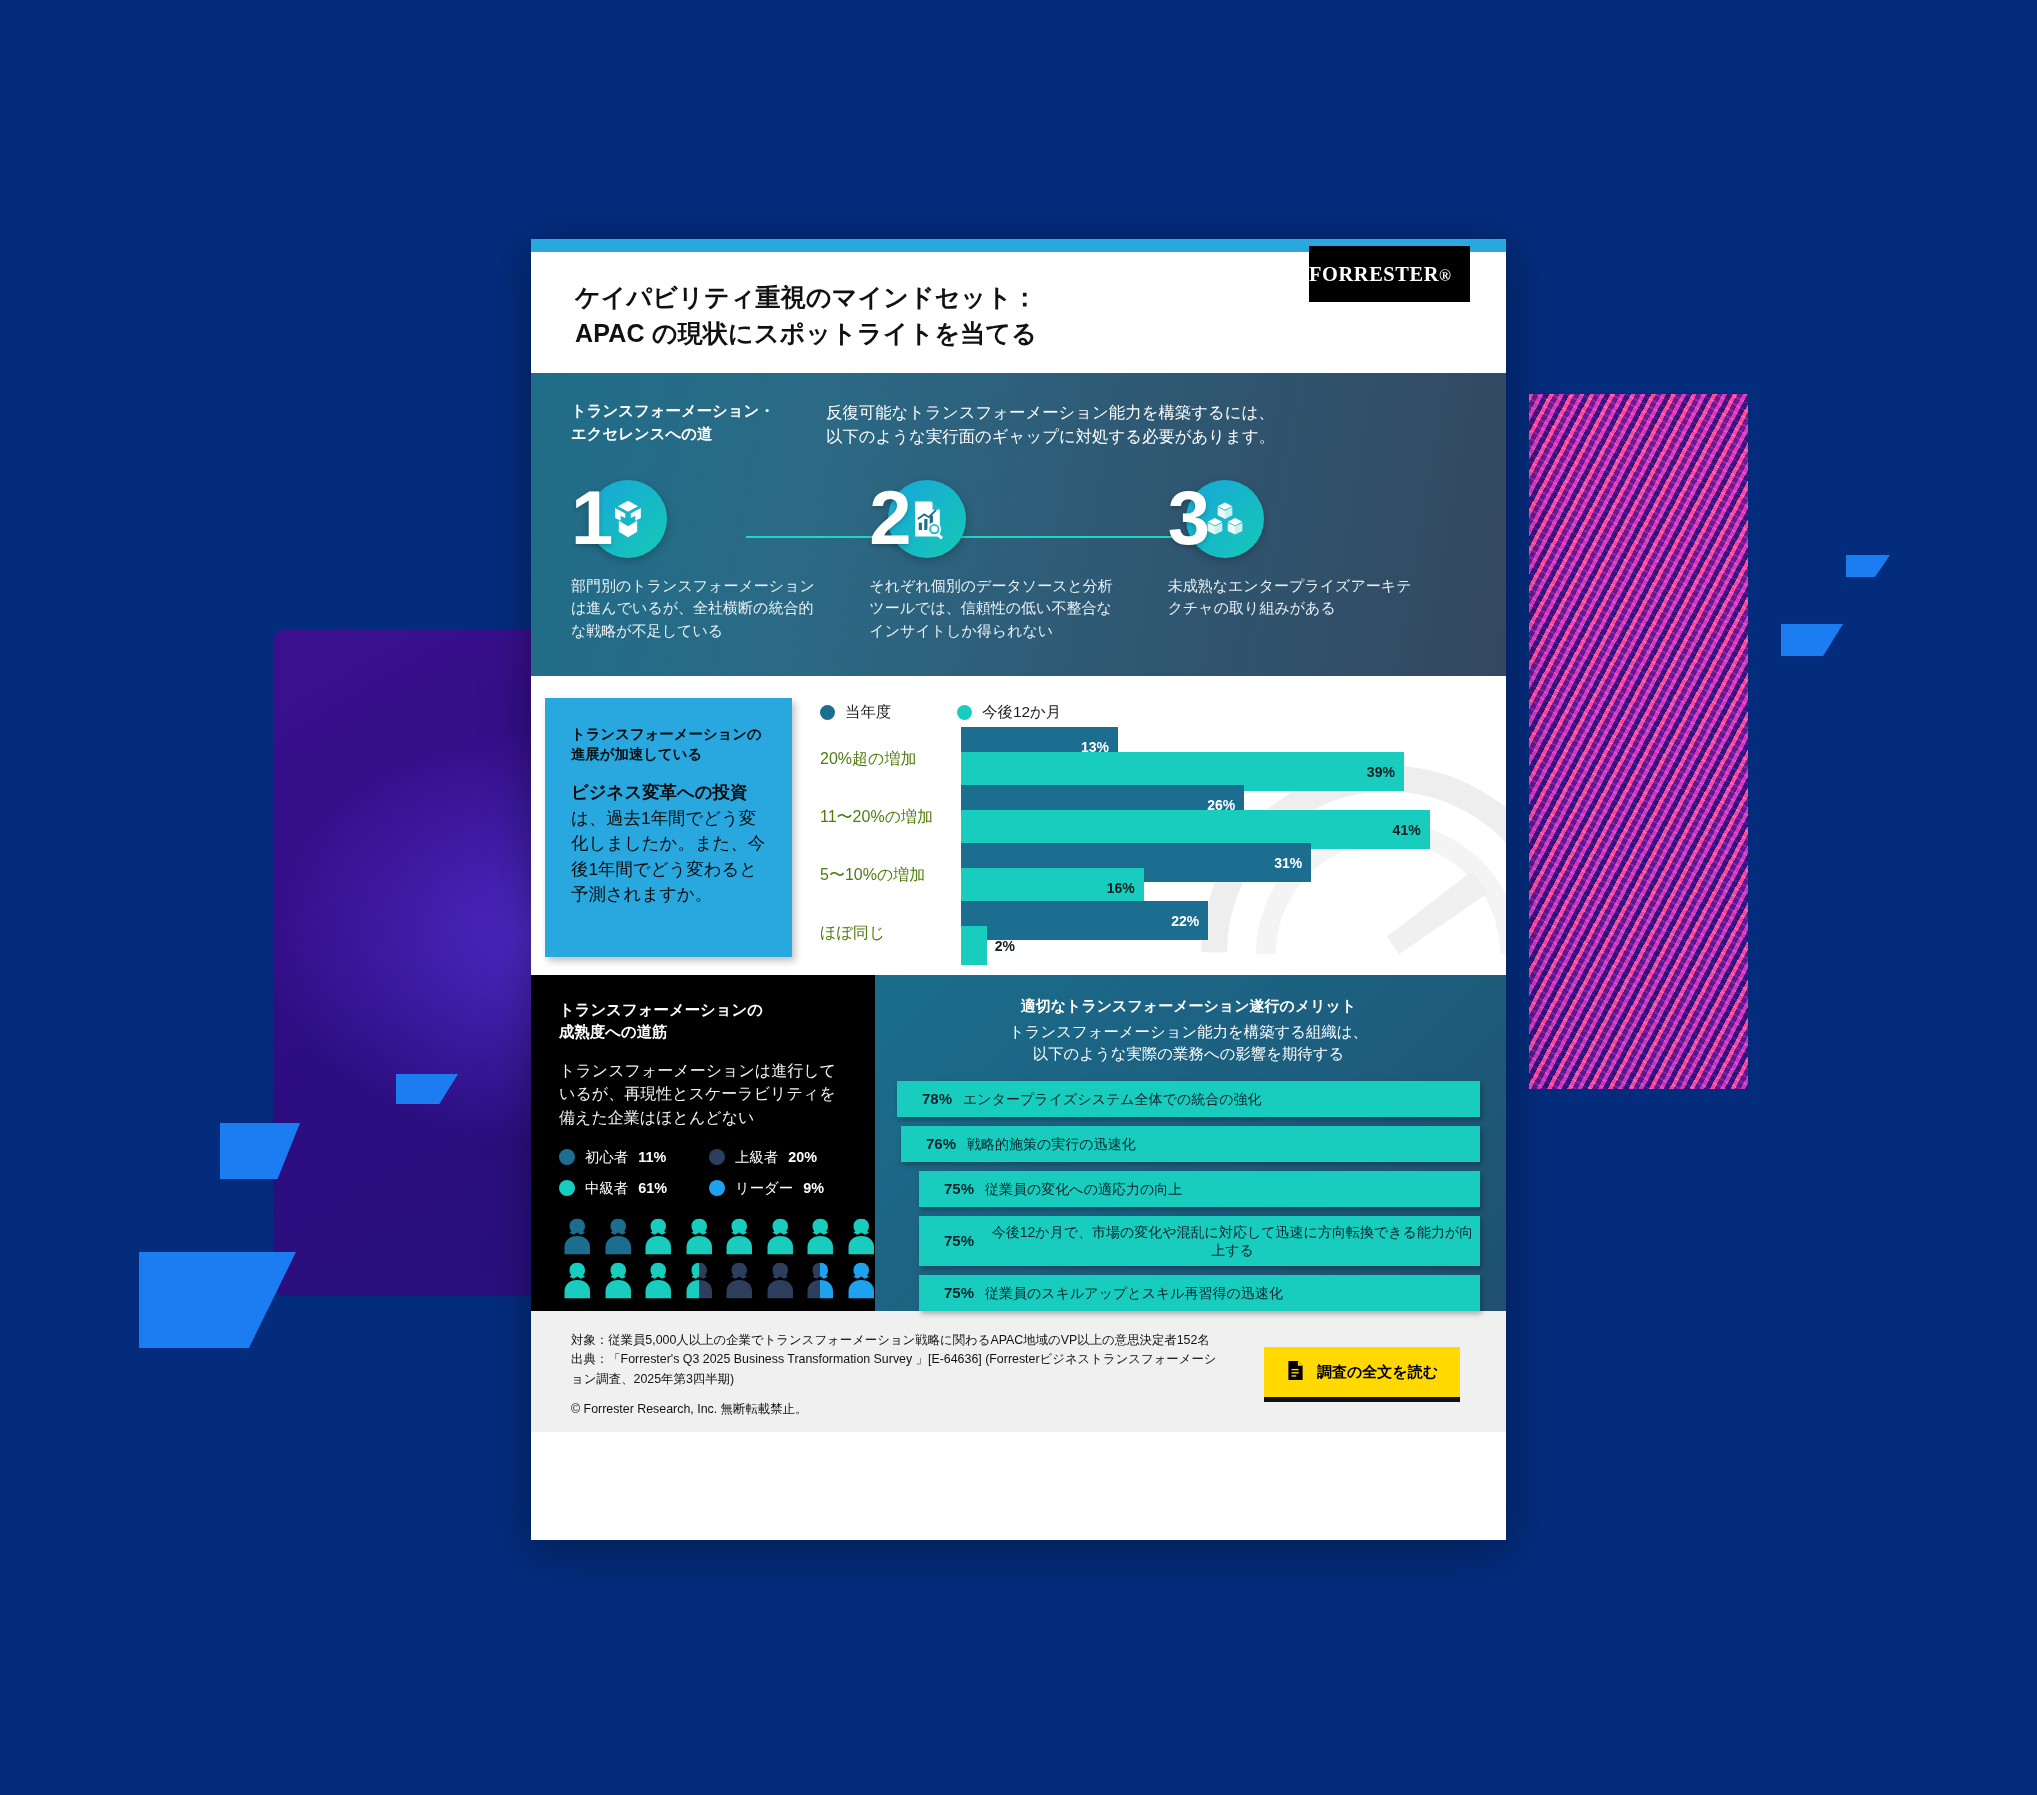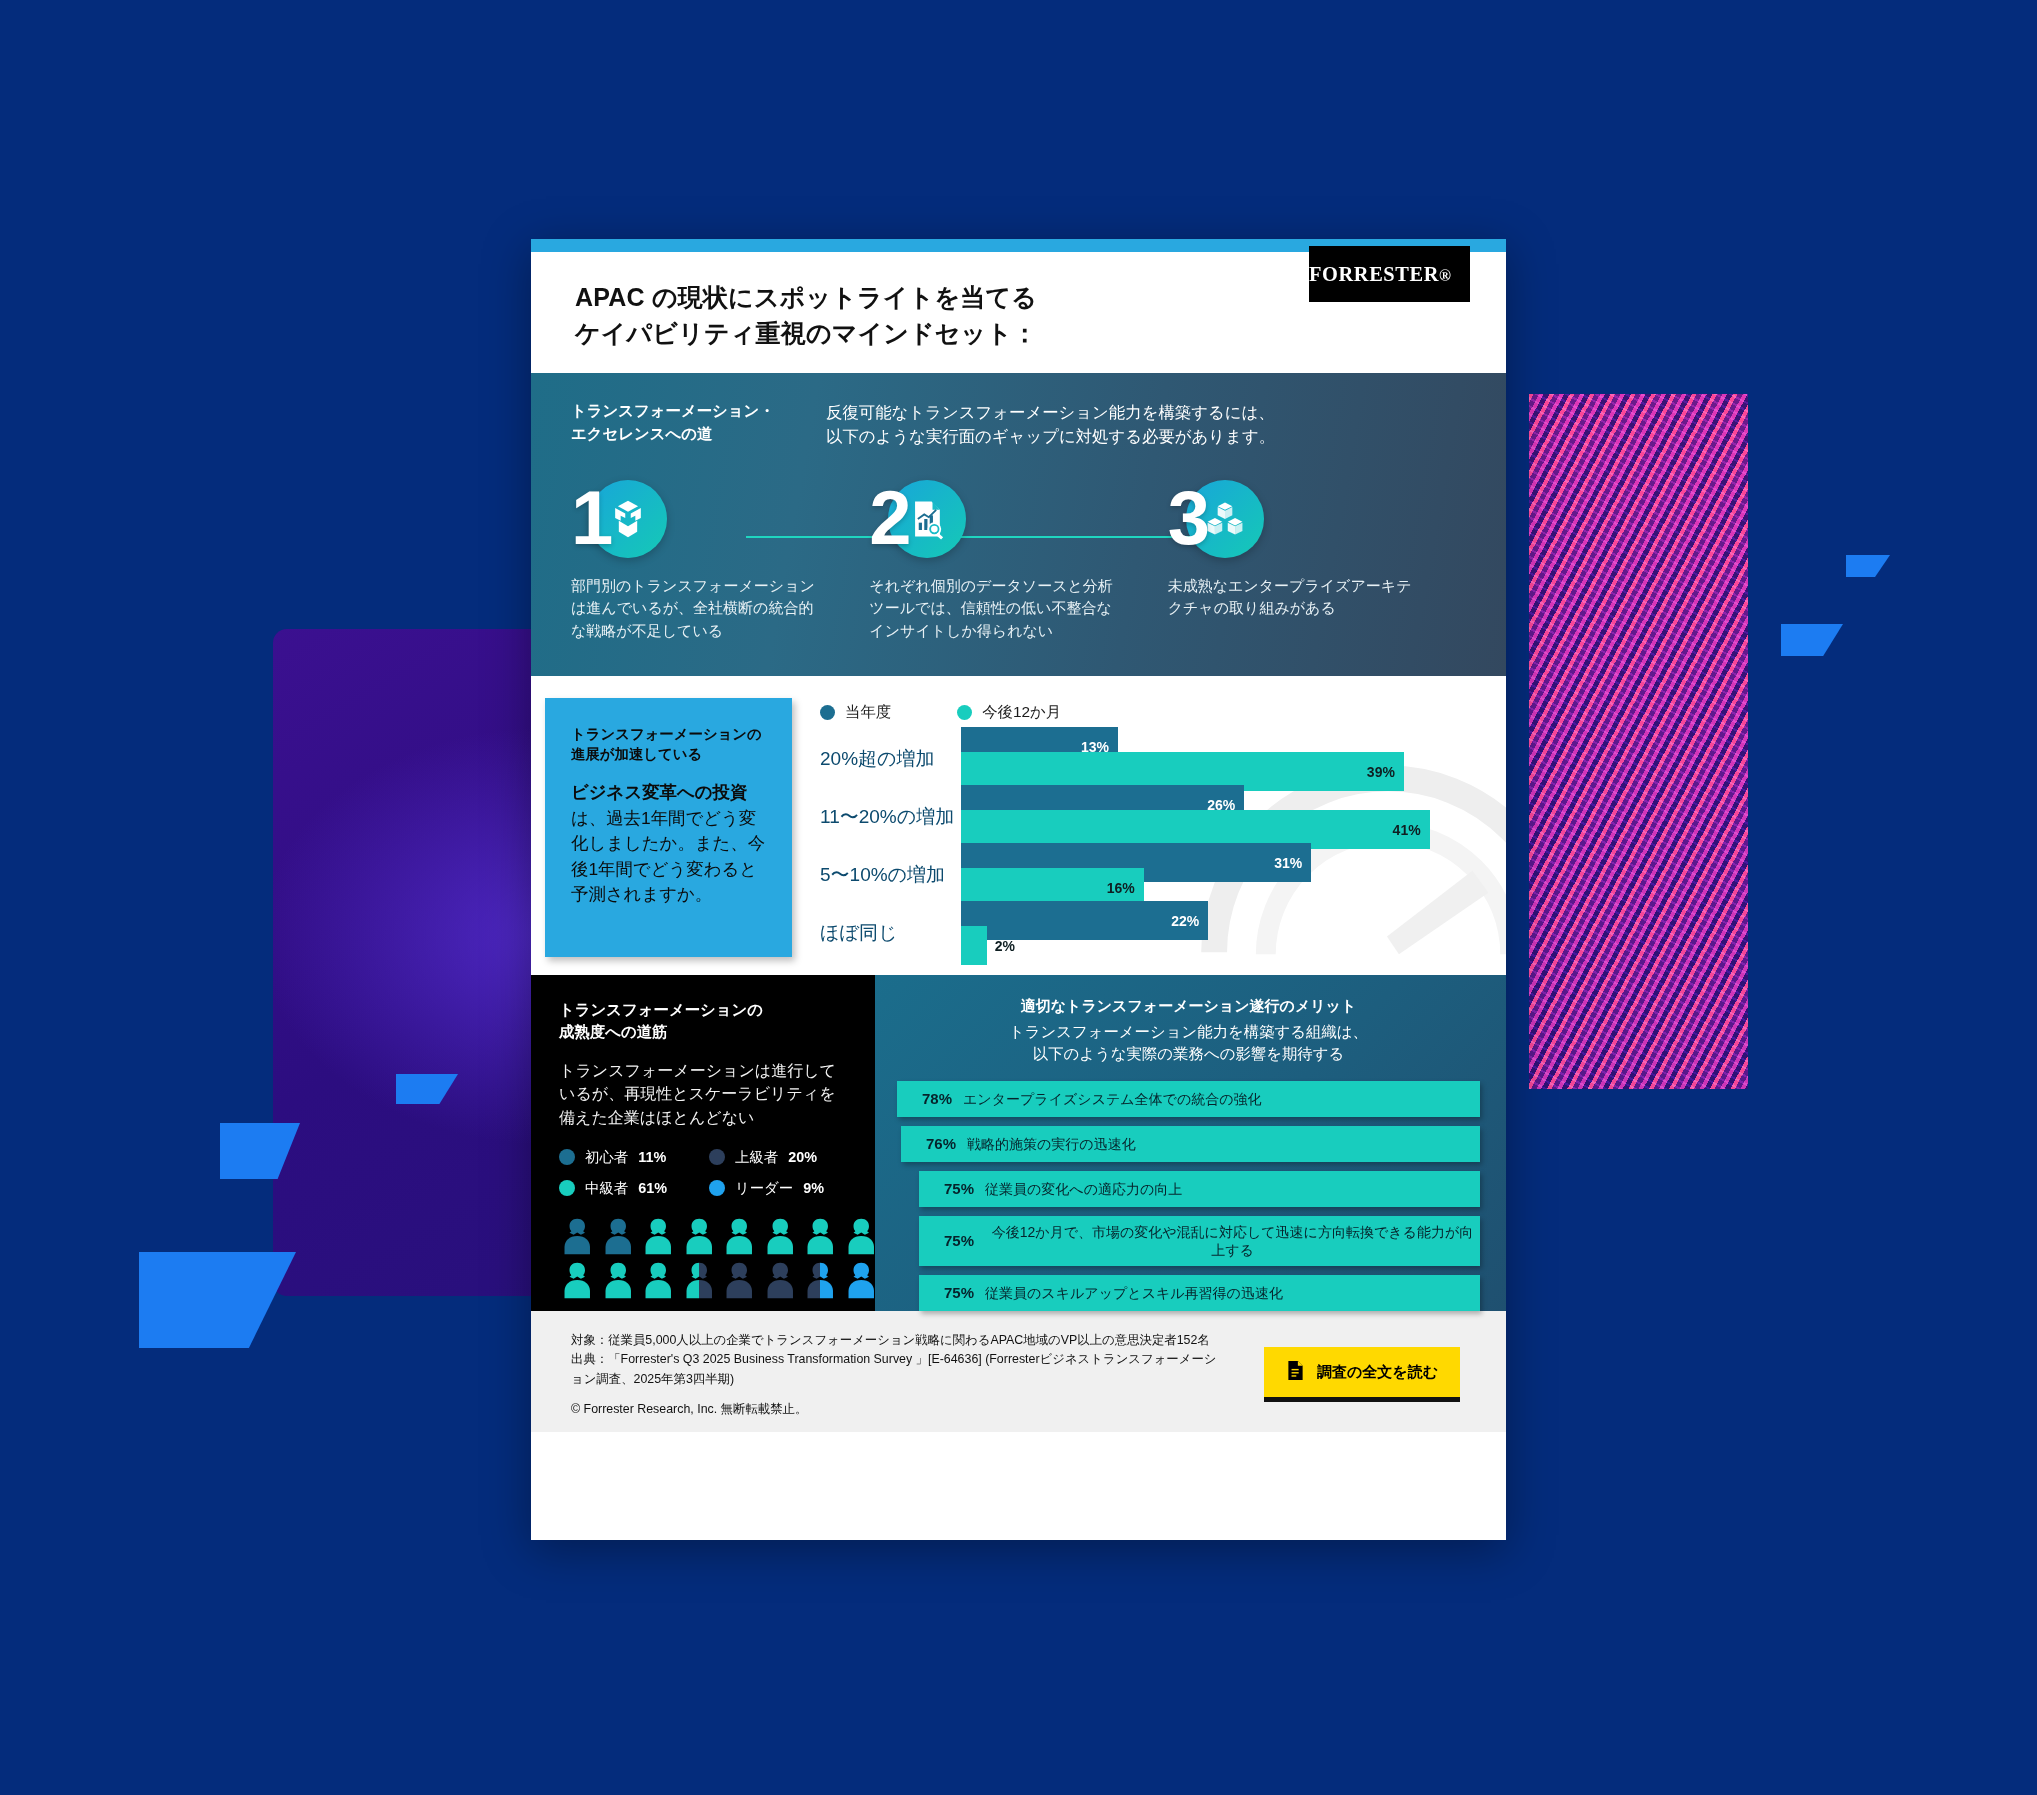--- a/index.html
+++ b/index.html
@@ -153,21 +153,21 @@
   .qbox .q-main b { font-weight: 700; text-align: right; }
 
   .chart-area { flex: 1; padding: 4px 30px 0 28px; position: relative; }
   .legend { display: flex; gap: 66px; margin-bottom: 12px; }
   .legend-item { display: flex; align-items: center; gap: 10px; font-size: 15.4px; color: #1c1c1c; }
   .legend-dot { width: 15px; height: 15px; border-radius: 50%; }
 
   .rows { display: flex; flex-direction: column; gap: 10px; }
   .grow { display: flex; align-items: center; }
   .grow .cat {
-    width: 141px; font-size: 19px; color: #0c4a6e; flex: none;
+    width: 141px; font-size: 16px; color: #4d7c0f; flex: none;
     line-height: 1.25;
   }
   .bars { flex: 1; display: flex; flex-direction: column; gap: 2px; }
   .bar { height: 23px; display: flex; align-items: center; position: relative; }
   .bar .fill { height: 39px; display: flex; align-items: center; justify-content: flex-end; }
   .bar .val { font-size: 14px; font-weight: 700; padding-right: 9px; }
   .bar.cur .fill { background: #1c6e91; }
   .bar.cur .val { color: #fff; }
   .bar.nxt .fill { background: #18cdbe; }
   .bar.nxt .val { color: #0f1f22; }
@@ -235,22 +235,22 @@
   <div class="chev c4"></div>
   <div class="chev c5"></div>
 </div>
 
 <div class="sheet">
 
   <div class="top-rule"></div>
 
   <div class="header">
     <div class="title">
+      <div>ケイパビリティ重視のマインドセット：</div>
       <div>APAC の現状にスポットライトを当てる</div>
-      <div>ケイパビリティ重視のマインドセット：</div>
     </div>
     <div class="logo-box">
       <span class="logo-text"><span>FORRESTER</span><span class="sm">®</span></span>
     </div>
   </div>
 
   <div class="steps">
     <div class="steps-head">
       <div class="lead">トランスフォーメーション・エクセレンスへの道</div>
       <div class="intro">

